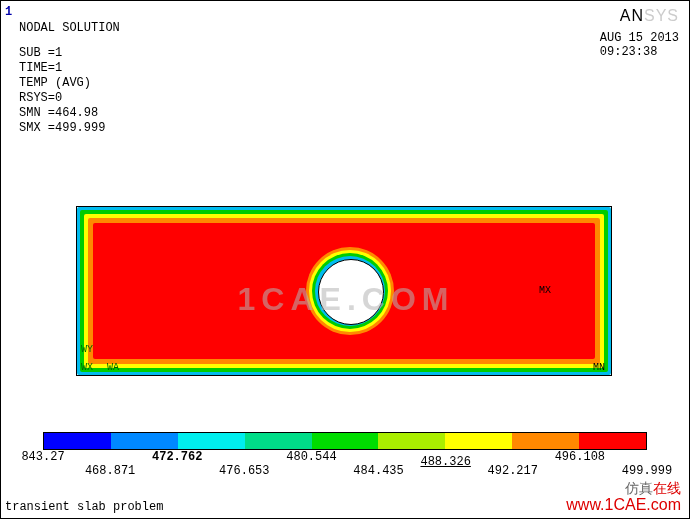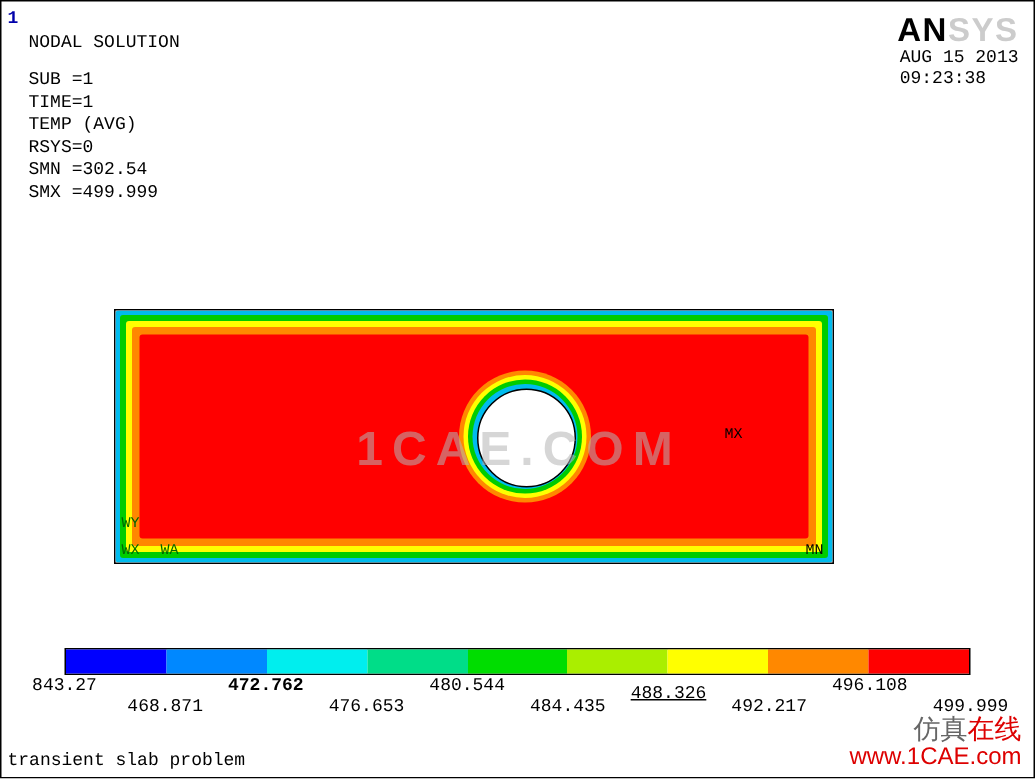--- a/index.html
+++ b/index.html
@@ -1,29 +1,29 @@
 <!DOCTYPE html>
 <html><head>
 <meta charset="utf-8">
 <style>
   html,body{margin:0;padding:0;width:690px;height:519px;font-family:"Courier New",monospace;font-size:12px;color:#000;background:#fff;overflow:hidden}
   .outer{position:relative;width:690px;height:519px;border:1px solid #000;box-sizing:border-box;background:#fff}
   .topnum{position:absolute;top:4px;left:4px;color:#00a;font-weight:bold}
-  .logo{position:absolute;top:6px;right:10px;font-family:Arial,sans-serif;font-size:22px;font-weight:700;letter-spacing:1px}
+  .logo{position:absolute;top:6px;right:10px;font-family:Arial,sans-serif;font-size:16px;font-weight:400;letter-spacing:1px}
   .logo .an{color:#000}
   .logo .sys{color:#ccc}
   .dateblk{position:absolute;top:30px;right:10px;text-align:left;line-height:1.2}
   .meta{position:absolute;top:20px;left:18px;line-height:1.25}
   .bottom-title{position:absolute;bottom:4px;left:4px}
-  .wm-logo{position:absolute;bottom:20px;right:8px;font-family:Arial,sans-serif;font-size:18px;color:#666}
+  .wm-logo{position:absolute;bottom:20px;right:8px;font-family:Arial,sans-serif;font-size:14px;color:#666}
   .wm-logo .b{color:#d00}
   .wm-url{position:absolute;bottom:4px;right:8px;font-family:Arial,sans-serif;font-size:16px;color:#d00}
   .wm-center{position:absolute;top:280px;left:0;width:690px;text-align:center;font-family:Arial,sans-serif;font-size:32px;font-weight:bold;color:rgba(180,180,180,.55);letter-spacing:6px}
   
-  .plot{position:absolute;top:205px;left:75px;width:480px;height:170px;border:1px solid #000;box-sizing:border-box;overflow:hidden}
+  .plot{position:absolute;top:205px;left:75px;width:536px;height:170px;border:1px solid #000;box-sizing:border-box;overflow:hidden}
   .layer{position:absolute;border-radius:2px}
   .lblue{background:#0be}
   .lgreen{background:#0c0}
   .lyellow{background:#ff0}
   .lorange{background:#f80}
   .lred{background:#f00}
   .hole{position:absolute;border-radius:50%}
   .lbl{position:absolute;font-family:"Courier New",monospace;font-size:10px;color:#060}
   
   .legend{position:absolute;bottom:40px;left:42px;width:604px}
@@ -47,21 +47,21 @@
     <div>09:23:38</div>
   </div>
 
   <div class="meta">
     <div>NODAL SOLUTION</div>
     <div style="height:10px"></div>
     <div>SUB =1</div>
     <div>TIME=1</div>
     <div>TEMP     (AVG)</div>
     <div>RSYS=0</div>
-    <div>SMN =302.54</div>
+    <div>SMN =464.98</div>
     <div>SMX =499.999</div>
   </div>
 
   <div class="plot">
 
     <div class="layer lblue" style="top:0;left:0;right:0;bottom:0"></div>
     <div class="layer lgreen" style="top:3px;left:3px;right:3px;bottom:3px"></div>
     <div class="layer lyellow" style="top:7px;left:7px;right:7px;bottom:7px"></div>
     <div class="layer lorange" style="top:11px;left:11px;right:11px;bottom:11px"></div>
     <div class="layer lred" style="top:16px;left:16px;right:16px;bottom:16px"></div>

